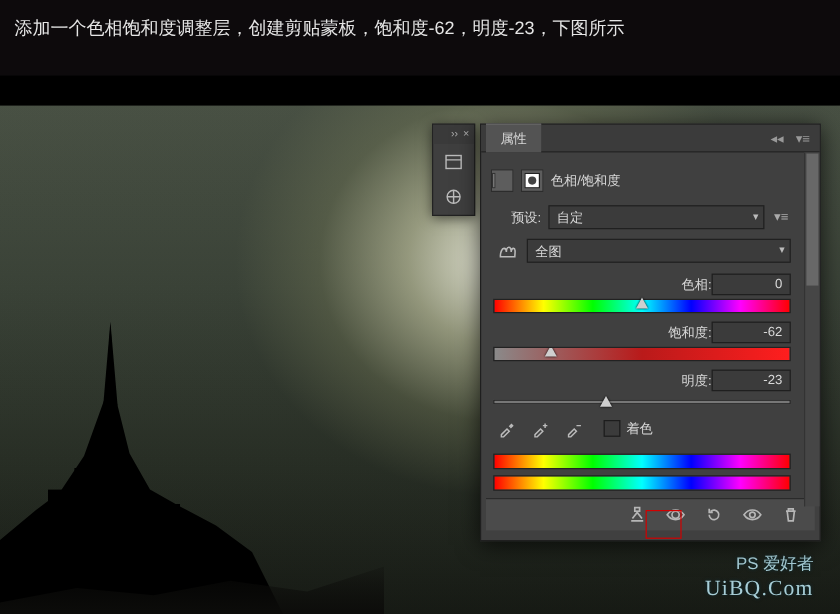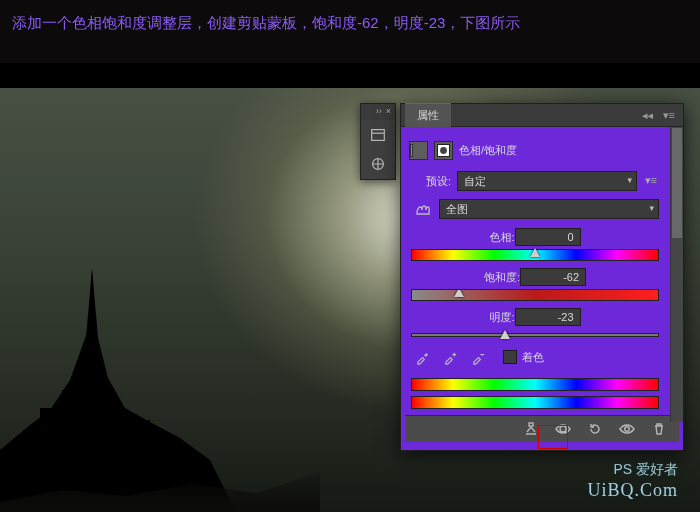--- a/index.html
+++ b/index.html
@@ -8,21 +8,21 @@
     height: 512px;
     background: #000;
     font-family: "Microsoft YaHei", sans-serif;
     color: #ddd;
     overflow: hidden;
     position: relative;
   }
   .caption {
     padding: 14px 12px 30px 12px;
     font-size: 15px;
-    color: #8b5cf6;
+    color: #e5e5e5;
     background: #0d0a0c;
   }
   .canvas {
     position: absolute;
     left: 0;
     top: 88px;
     width: 700px;
     height: 432px;
     background:
       radial-gradient(ellipse 320px 280px at 60% 30%, rgba(255,255,240,0.88) 0%, rgba(220,220,180,0.55) 25%, rgba(120,125,90,0.35) 48%, rgba(40,50,40,0.05) 70%),
@@ -69,21 +69,21 @@
     display:flex; align-items:center; justify-content:center;
     color:#c8c8c8; cursor:pointer;
   }
   .strip-cell svg { width:18px; height:18px; stroke:#bbb; fill:none; stroke-width:1.3; }
 
   
   .panel {
     position: absolute;
     left: 400px; top: 103px;
     width: 282px;
-    background: #6d28d9;
+    background: #404040;
     border: 1px solid #1f1f1f;
     box-shadow: 0 3px 18px rgba(0,0,0,0.7);
     font-size: 11px;
     color: #d8d8d8;
   }
   .panel .tabrow {
     height: 22px;
     background: #3b3b3b;
     display:flex; align-items:center;
     border-bottom:1px solid #252525;
@@ -114,21 +114,21 @@
   .select {
     flex:1; height:18px; background:#3b3b3b; border:1px solid #202020;
     display:flex; align-items:center; padding:0 6px; position:relative;
     color:#d8d8d8;
   }
   .select .chev { position:absolute; right:4px; top:3px; font-size:9px; color:#bbb; }
   .hand-icon { width:22px; height:18px; display:flex; align-items:center; justify-content:center; color:#bbb; }
   .menu-btn { width:14px; height:14px; color:#aaa; margin-left:2px; }
 
   .ctrl-block { padding: 4px 6px 3px 6px; }
-  .ctrl-head { display:flex; align-items:center; justify-content:center; padding-bottom:3px; }
+  .ctrl-head { display:flex; align-items:center; justify-content:flex-end; padding-bottom:3px; }
   .num-field {
     width:52px; height:16px; background:#3b3b3b; border:1px solid #1f1f1f;
     color:#d8d8d8; text-align:right; padding:0 6px; font-size:11px;
   }
   .hue-track { height:10px; background: linear-gradient(90deg,#f00,#ff0,#0f0,#0ff,#00f,#f0f,#f00); border:1px solid #222; position:relative; }
   .sat-track { height:10px; border:1px solid #222; position:relative; overflow:hidden; }
   .sat-track::before, .sat-track::after { content:""; position:absolute; top:0; bottom:0; }
   .sat-track::before { left:0; width:50%; background:linear-gradient(90deg,#8a8a8a 0%,#b91a1a 100%); }
   .sat-track::after { left:50%; width:50%; background:linear-gradient(90deg,#b91a1a 0%,#ff1e1e 100%); }
   .lig-track { height:10px; background:linear-gradient(90deg,#000,#d01818,#fff); border:1px solid #222; position:relative; }

